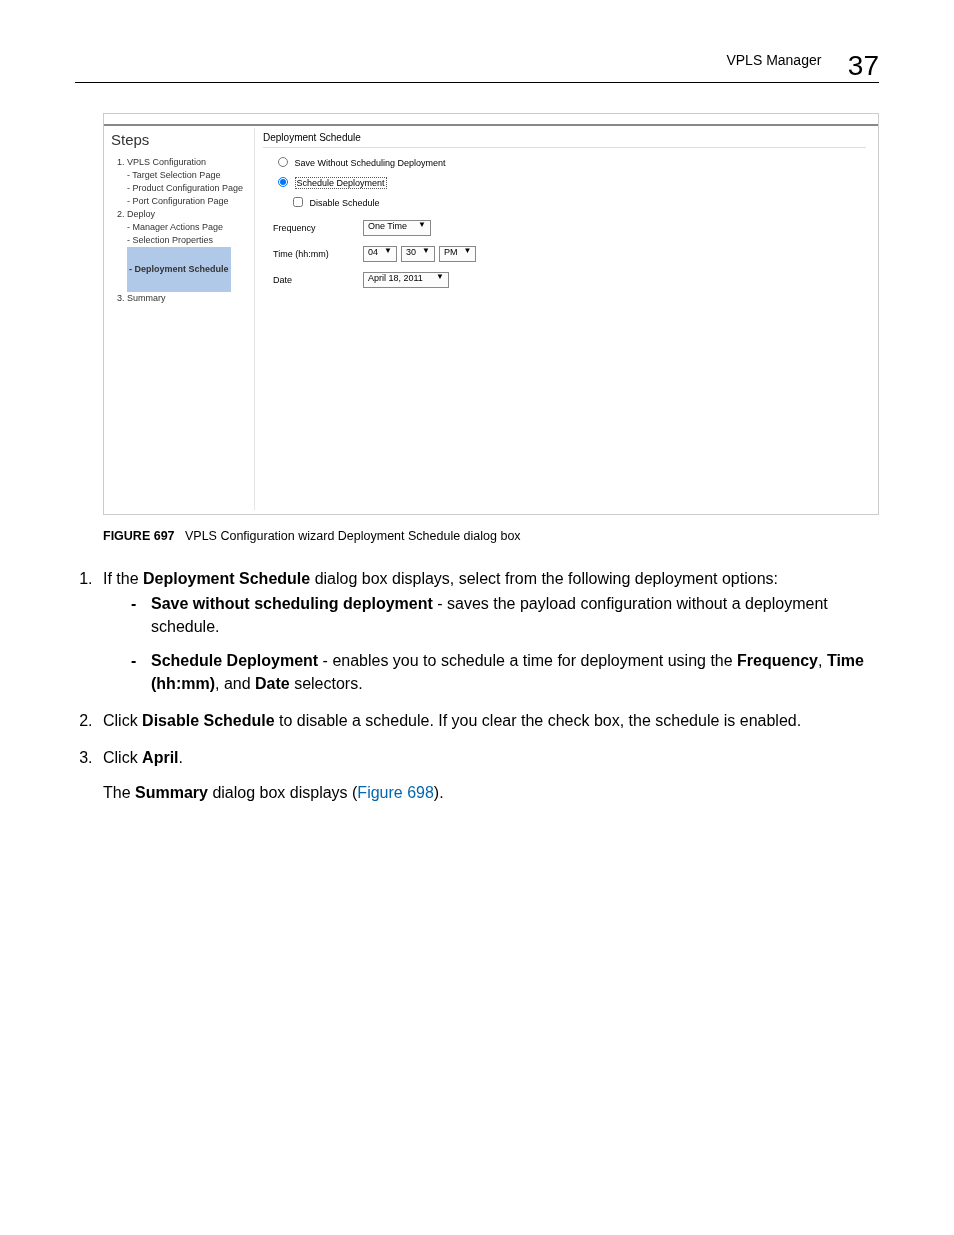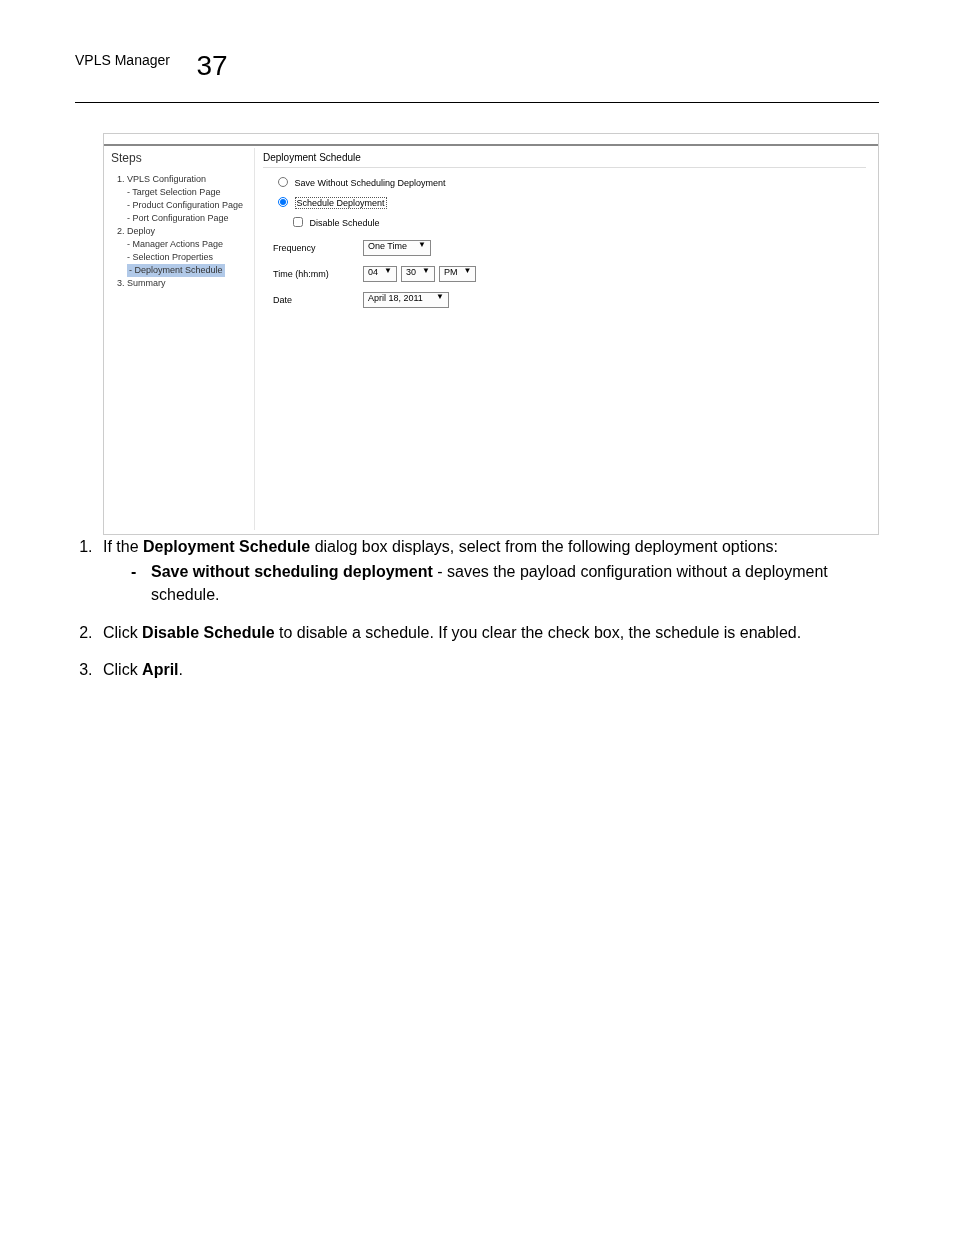--- a/index.html
+++ b/index.html
@@ -7,23 +7,23 @@
     font-family: Arial, Helvetica, sans-serif;
     background: #fff;
     color: #000;
     width: 954px;
   }
   .page {
     padding: 50px 75px 60px 75px;
     box-sizing: border-box;
   }
   .page-header {
-    text-align: left;
+    text-align: right;
     border-bottom: 1.5px solid #000;
-    padding-bottom: 20px;
+    padding-bottom: 0;
     margin-bottom: 30px;
   }
   .page-header-title {
     font-size: 14px;
     margin-right: 22px;
     vertical-align: 10px;
   }
   .page-header-num {
     font-size: 28px;
     font-weight: normal;
@@ -44,34 +44,35 @@
   }
   .ss-steps-col {
     position: absolute;
     left: 5px;
     top: 14px;
     width: 138px;
     font-size: 9px;
     color: #333;
   }
   .ss-steps-col .hdr {
-    font-size: 12px;
+    font-size: 15px;
     padding: 3px 0 8px 2px;
   }
   .ss-steps-col .step-list {
     padding-left: 8px;
     line-height: 1.45;
   }
   .ss-steps-col .sub {
     padding-left: 10px;
   }
   .ss-highlight {
     background: #b1c9e8;
     display: inline-block;
-    padding: 0 2px;
+    padding: 16px 2px;
+    font-weight: bold;
   }
   .ss-right {
     position: absolute;
     left: 150px; right: 4px; top: 14px; bottom: 4px;
     background: #fff;
     font-size: 9px;
     border-left: 1px solid #e5e5e5;
   }
   .ss-right .inner {
     padding: 4px 8px;
@@ -234,32 +235,42 @@
           <span class="lbl">Date</span>
           <span class="fake-select date">
             <span>April 18, 2011</span>
             <span class="tri">▼</span>
           </span>
         </div>
       </div>
     </div>
   </div>
 
+  <div class="caption">
+    <span class="fig">FIGURE 697</span>&nbsp;&nbsp;
+    <span>VPLS Configuration wizard Deployment Schedule dialog box</span>
+  </div>
 
 
   <ol class="main-list">
     <li>
       <span>If the </span><span class="b">Deployment Schedule</span><span> dialog box displays, select from the following deployment options:</span>
       <ul class="dash-list">
         <li>
           <span class="b">Save without scheduling deployment</span><span> - saves the payload configuration without a deployment schedule.</span>
+        </li>
+        <li>
+          <span class="b">Schedule Deployment</span><span> - enables you to schedule a time for deployment using the </span><span class="b">Frequency</span><span>, </span><span class="b">Time (hh:mm)</span><span>, and </span><span class="b">Date</span><span> selectors.</span>
         </li>
       </ul>
     </li>
     <li>
       <span>Click </span><span class="b">Disable Schedule</span><span> to disable a schedule. If you clear the check box, the schedule is enabled.</span>
     </li>
     <li>
       <span>Click </span><span class="b">April</span><span>.</span>
+      <div style="margin-top:12px;">
+        <span>The </span><span class="b">Summary</span><span> dialog box displays (</span><a href="#" class="xref">Figure 698</a><span>).</span>
+      </div>
     </li>
   </ol>
 
 </div>
 
 </body></html>

